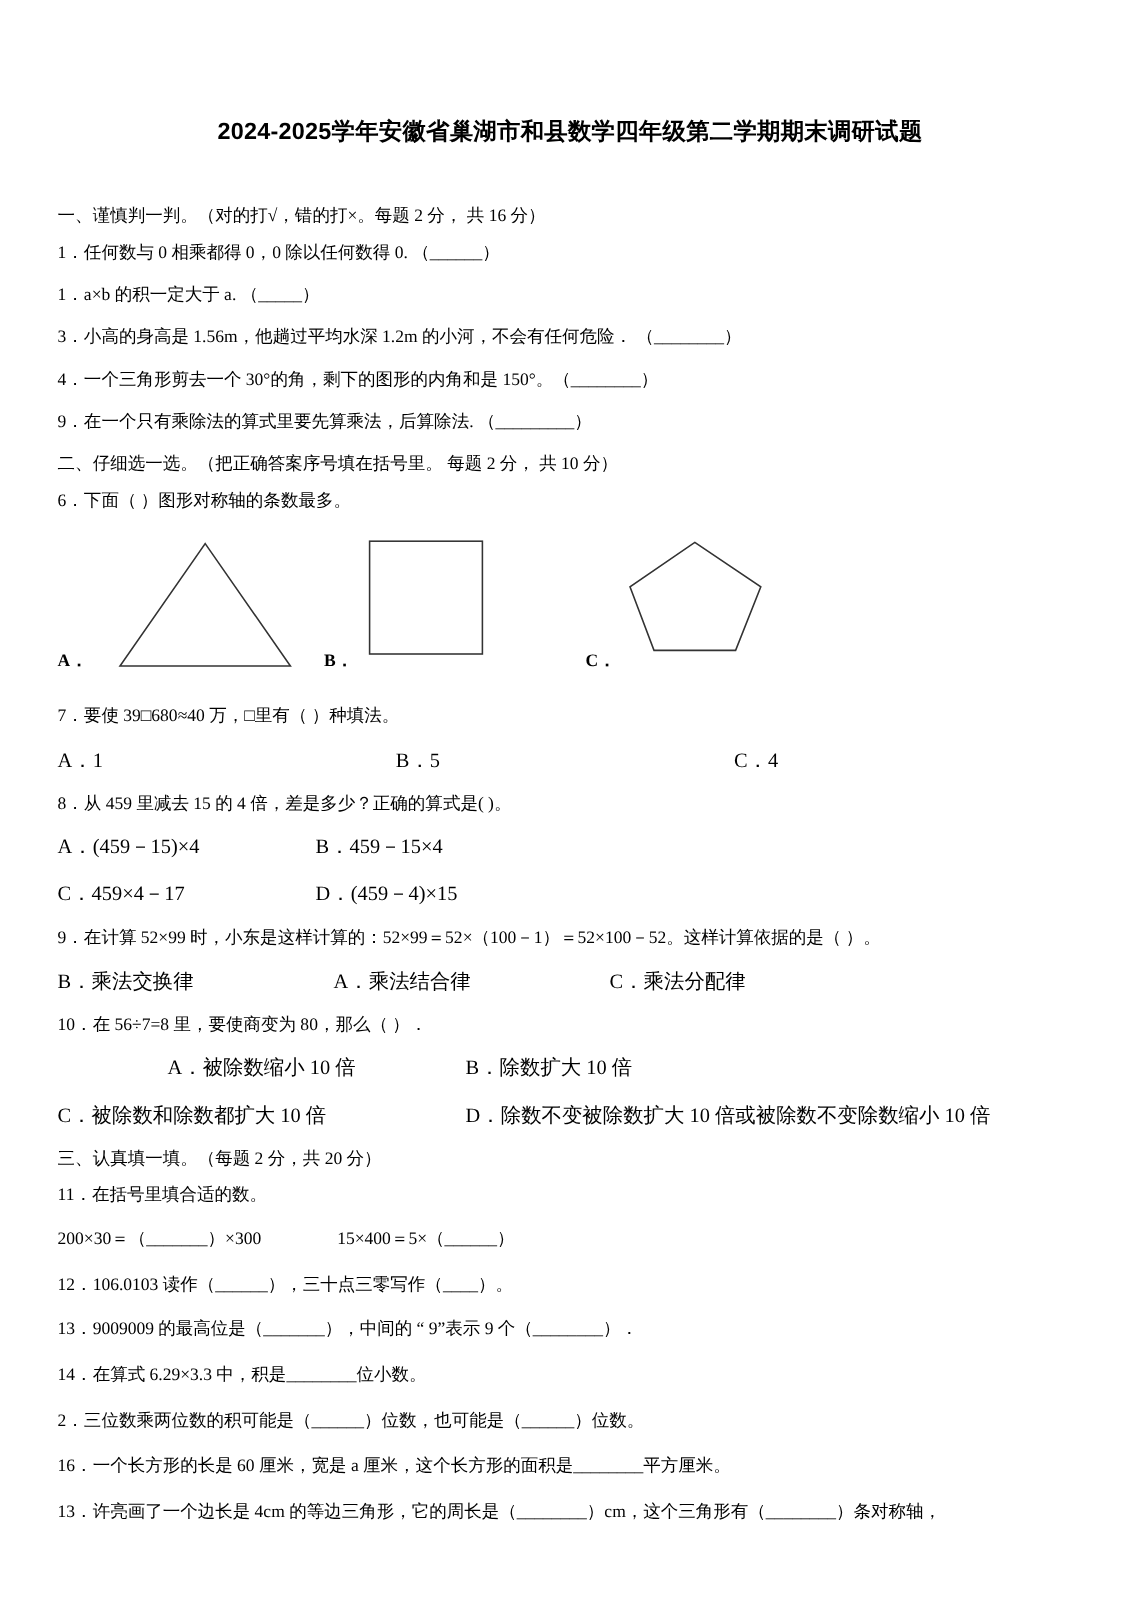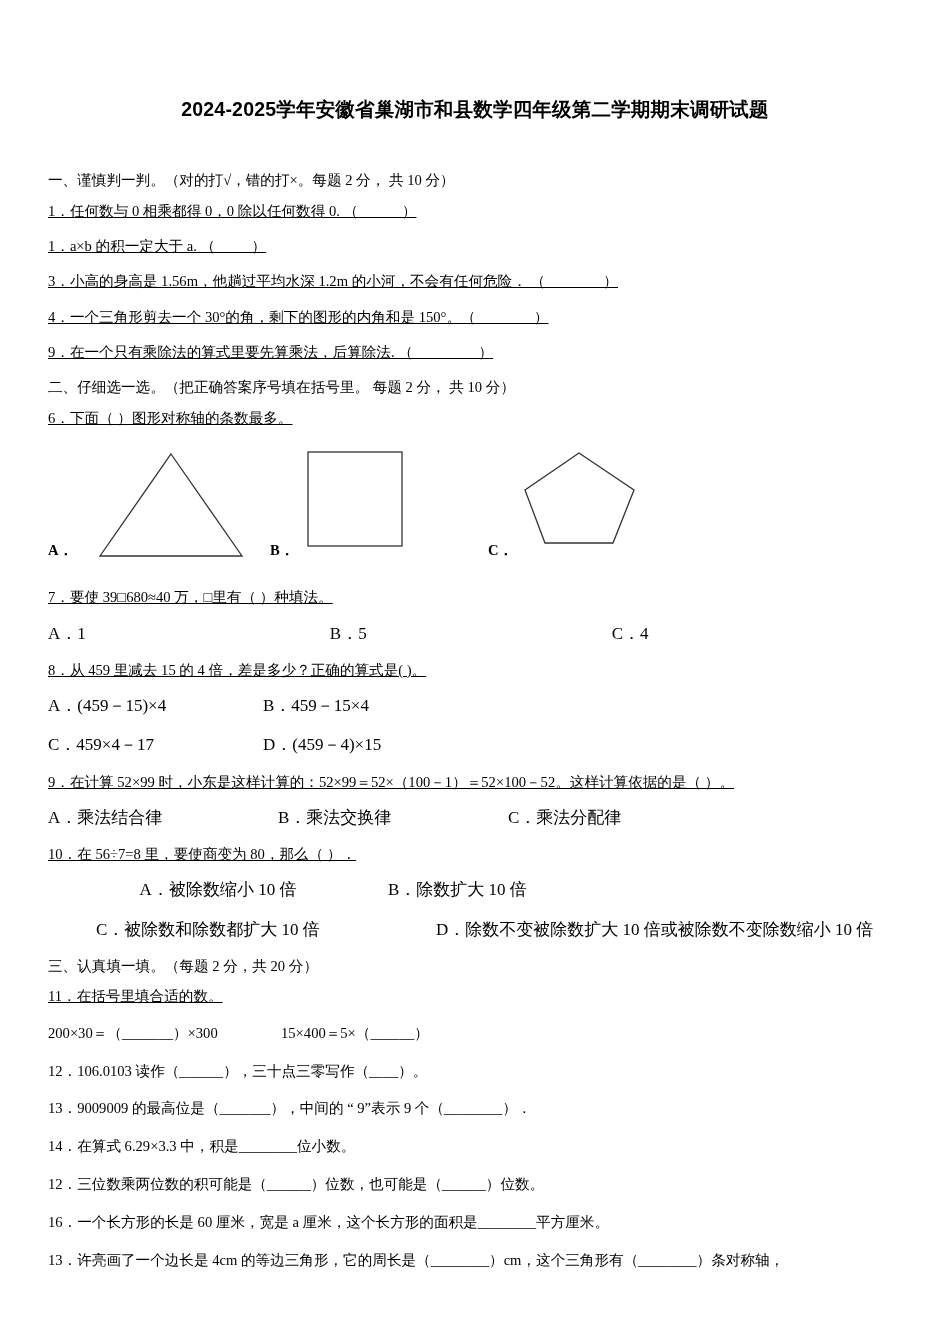--- a/index.html
+++ b/index.html
@@ -31,21 +31,20 @@
   }
   .section-head {
     font-size: 14.6px;
     line-height: 1.55;
     margin: 0 0 8px 0;
   }
   .q {
     font-size: 14.6px;
     line-height: 1.6;
     margin: 0 0 12px 0;
-    text-decoration: underline;
   }
   .q.tight { margin-bottom: 10px; }
 
   
   .opt-row {
     font-size: 17px;
     line-height: 1.6;
     margin: 0 0 12px 0;
     display: flex;
   }
@@ -78,21 +77,21 @@
   }
   .gap-30 { display: inline-block; width: 56px; }
 </style>
 </head>
 <body>
 
 <div class="page">
 
   <h1 class="doc-title">2024-2025学年安徽省巢湖市和县数学四年级第二学期期末调研试题</h1>
 
-  <div class="section-head">一、谨慎判一判。（对的打√，错的打×。每题 2 分， 共 10 分）</div>
+  <div class="section-head">一、谨慎判一判。（对的打√，错的打×。每题 2 分， 共 16 分）</div>
   <div class="q">1．任何数与 0 相乘都得 0，0 除以任何数得 0.  （______）</div>
   <div class="q">1．a×b 的积一定大于 a.              （_____）</div>
   <div class="q">3．小高的身高是 1.56m，他趟过平均水深 1.2m 的小河，不会有任何危险．  （________）</div>
   <div class="q">4．一个三角形剪去一个 30°的角，剩下的图形的内角和是 150°。（________）</div>
   <div class="q">9．在一个只有乘除法的算式里要先算乘法，后算除法.          （_________）</div>
 
   <div class="section-head">二、仔细选一选。（把正确答案序号填在括号里。 每题 2 分， 共 10 分）</div>
   <div class="q tight">6．下面（   ）图形对称轴的条数最多。</div>
 
   <div class="shapes">
@@ -130,43 +129,43 @@
     <span class="opt" style="width:215px;">A．(459－15)×4</span>
     <span class="opt">B．459－15×4</span>
   </div>
   <div class="opt-row">
     <span class="opt" style="width:215px;">C．459×4－17</span>
     <span class="opt">D．(459－4)×15</span>
   </div>
 
   <div class="q tight">9．在计算 52×99 时，小东是这样计算的：52×99＝52×（100－1）＝52×100－52。这样计算依据的是（   ）。</div>
   <div class="opt-row">
+    <span class="opt" style="width:230px;">B．乘法交换律</span>
     <span class="opt" style="width:230px;">A．乘法结合律</span>
-    <span class="opt" style="width:230px;">B．乘法交换律</span>
     <span class="opt">C．乘法分配律</span>
   </div>
 
   <div class="q tight">10．在 56÷7=8 里，要使商变为 80，那么（    ）．</div>
   <div class="opt-row">
     <span class="opt" style="width:340px;text-align:center;">A．被除数缩小 10 倍</span>
     <span class="opt">B．除数扩大 10 倍</span>
   </div>
   <div class="opt-row">
-    <span class="opt" style="width:340px;margin-left:48px;">C．被除数和除数都扩大 10 倍</span>
+    <span class="opt" style="width:340px;">C．被除数和除数都扩大 10 倍</span>
     <span class="opt">D．除数不变被除数扩大 10 倍或被除数不变除数缩小 10 倍</span>
   </div>
 
   <div class="section-head">三、认真填一填。（每题 2 分，共 20 分）</div>
   <div class="q">11．在括号里填合适的数。</div>
   <div class="fill-line">
     <span>200×30＝（_______）×300</span>
     <span class="gap-30"></span>
     <span>15×400＝5×（______）</span>
   </div>
 
   <div class="fill-line">12．106.0103 读作（______），三十点三零写作（____）。</div>
   <div class="fill-line">13．9009009 的最高位是（_______），中间的 “ 9”表示 9 个（________）．</div>
   <div class="fill-line">14．在算式 6.29×3.3 中，积是________位小数。</div>
-  <div class="fill-line">12．三位数乘两位数的积可能是（______）位数，也可能是（______）位数。</div>
+  <div class="fill-line">2．三位数乘两位数的积可能是（______）位数，也可能是（______）位数。</div>
   <div class="fill-line">16．一个长方形的长是 60 厘米，宽是 a 厘米，这个长方形的面积是________平方厘米。</div>
   <div class="fill-line">13．许亮画了一个边长是 4cm 的等边三角形，它的周长是（________）cm，这个三角形有（________）条对称轴，</div>
 
 </div>
 
 </body></html>

